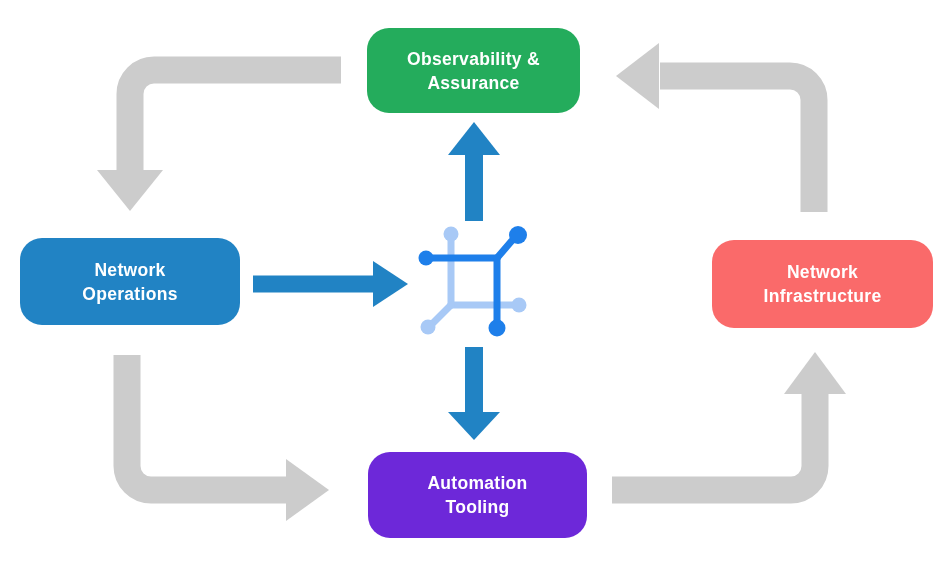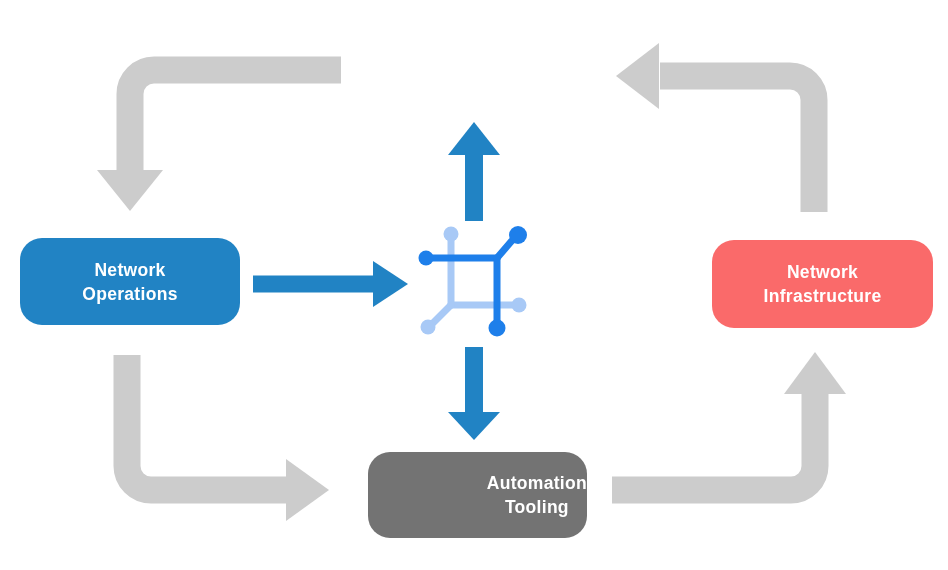--- a/index.html
+++ b/index.html
@@ -86,29 +86,33 @@
         <path d="M 79 34 L 79 102"></path>
       </g>
       <g fill="#1E7FEA">
         <circle cx="8" cy="34" r="7.5"></circle>
         <circle cx="100" cy="11" r="9"></circle>
         <circle cx="79" cy="104" r="8.5"></circle>
       </g>
     </g>
   </svg>
 
+  <div class="node node-obs" style="background: rgb(36, 172, 92);">
+    <span class="node-label" style="color: rgb(255, 255, 255);">Observability &amp;
+Assurance</span>
+  </div>
 
   <div class="node node-ops" style="background: rgb(33, 131, 196);">
     <span class="node-label" style="color: rgb(255, 255, 255);">Network
 Operations</span>
   </div>
 
   <div class="node node-infra" style="background: rgb(250, 106, 106);">
     <span class="node-label" style="color: rgb(255, 255, 255);">Network
 Infrastructure</span>
   </div>
 
-  <div class="node node-auto" style="background: #737373; justify-content: flex-end;">
+  <div class="node node-auto" style="background: #6d28d9;">
     <span class="node-label" style="color: rgb(255, 255, 255);">Automation
 Tooling</span>
   </div>
 
 </div>
 
 </body></html>

